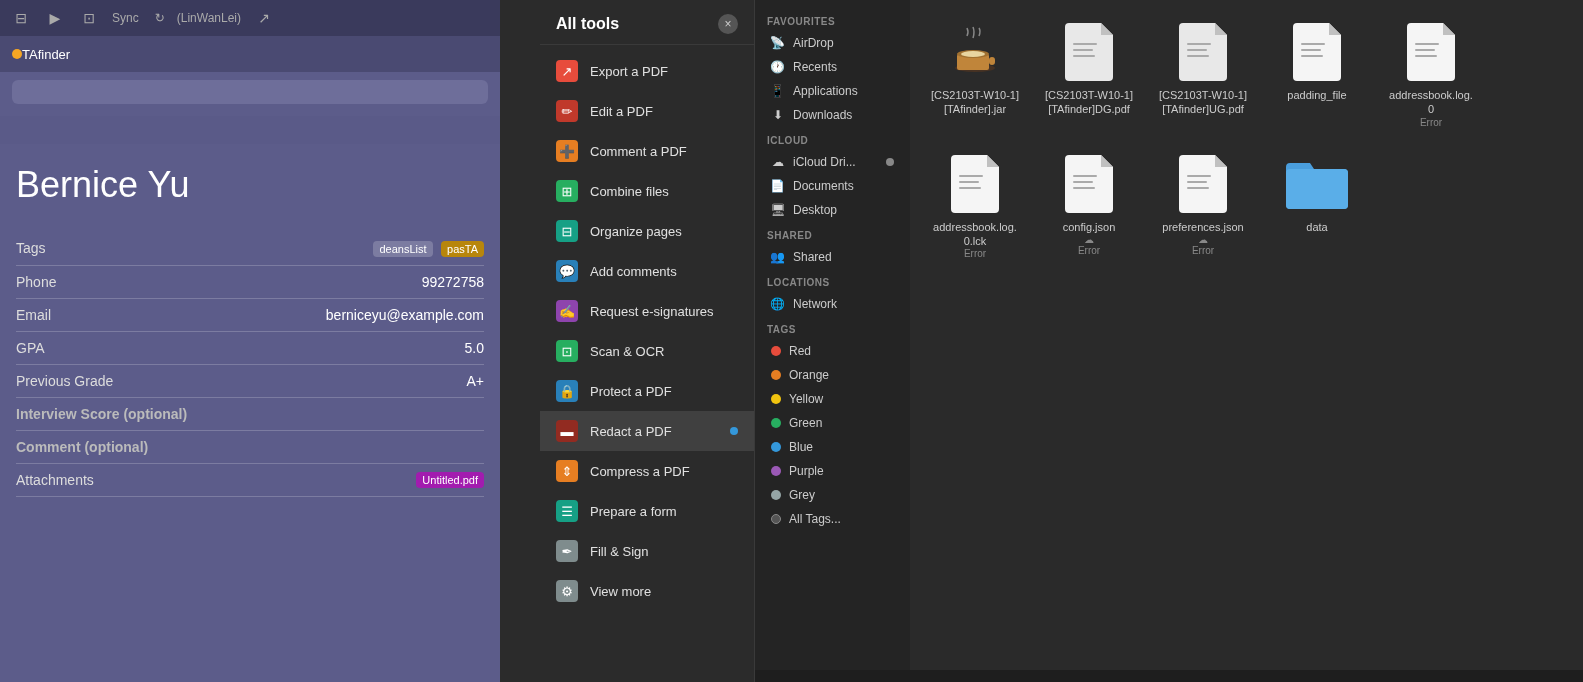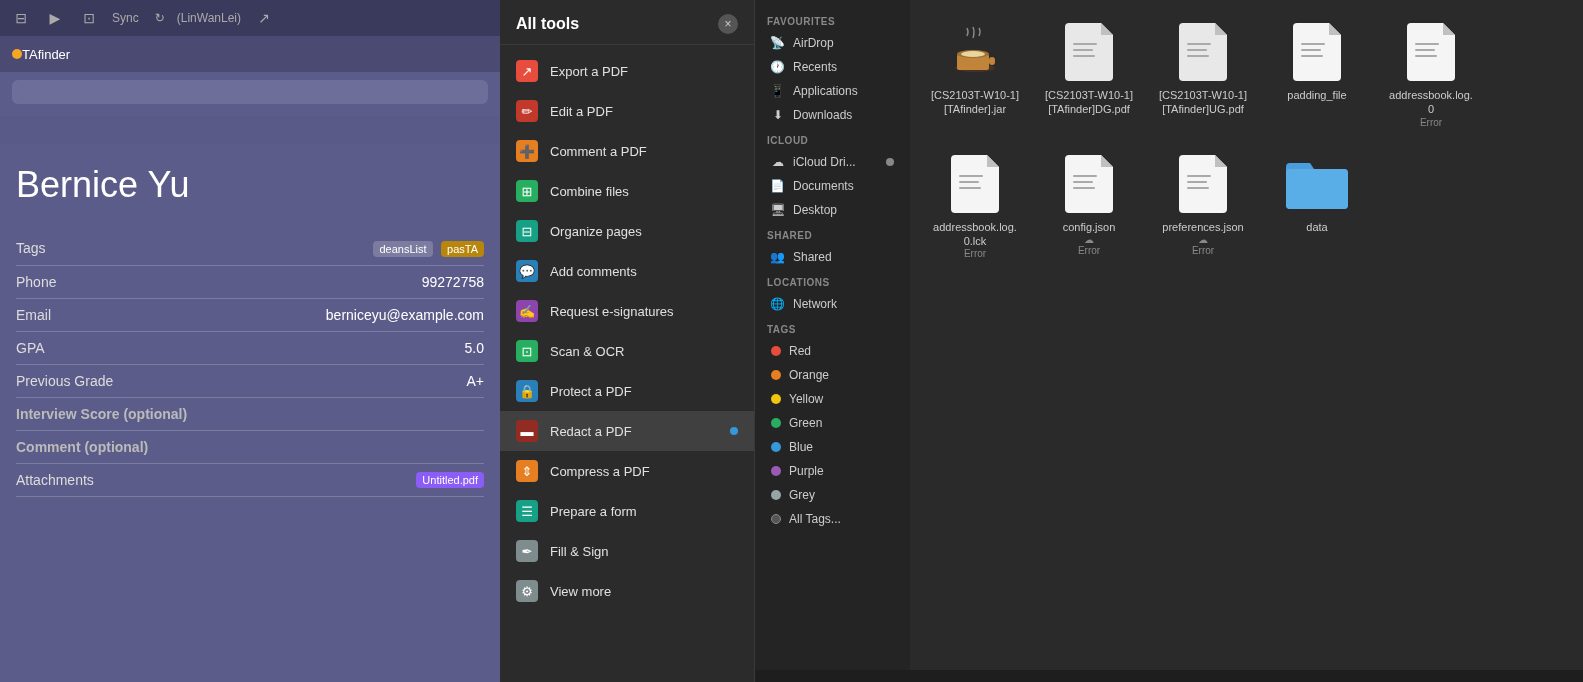--- a/index.html
+++ b/index.html
@@ -114,36 +114,37 @@
     .tag-badge-yellow {
       background: #b8860b;
       color: #fff;
     }
     .field-optional {
       color: #bbb;
       font-size: 14px;
       font-weight: bold;
     }
     .attachment-badge {
-      background: #8b5cf6;
+      background: #a21caf;
       color: #fff;
       font-size: 11px;
       padding: 2px 6px;
       border-radius: 4px;
     }
 
     
     .tools-panel {
       width: 255px;
       height: 682px;
       background: #2b2b2b;
       flex-shrink: 0;
       display: flex;
       flex-direction: column;
       border-right: 1px solid #3a3a3a;
+      padding-left: 40px;
     }
     .tools-header {
       display: flex;
       align-items: center;
       justify-content: space-between;
       padding: 14px 16px 10px 16px;
       border-bottom: 1px solid #3a3a3a;
     }
     .tools-title {
       font-size: 16px;

